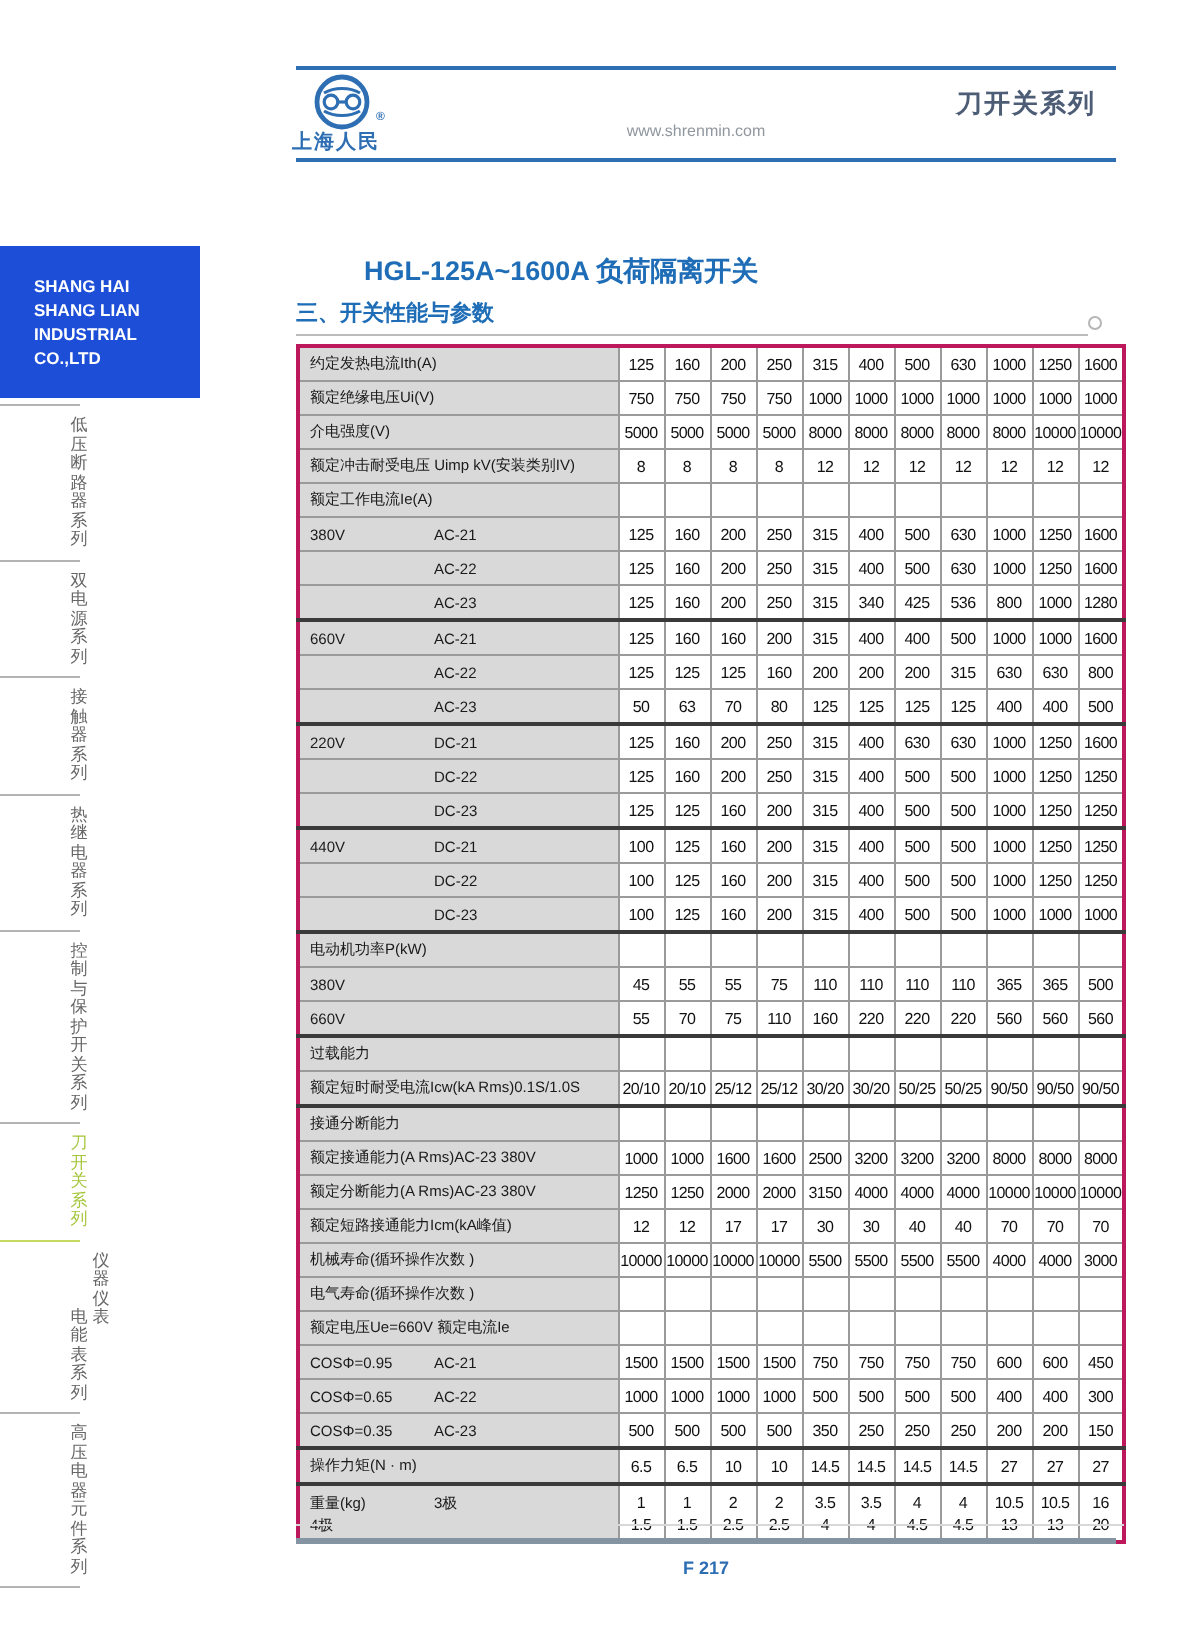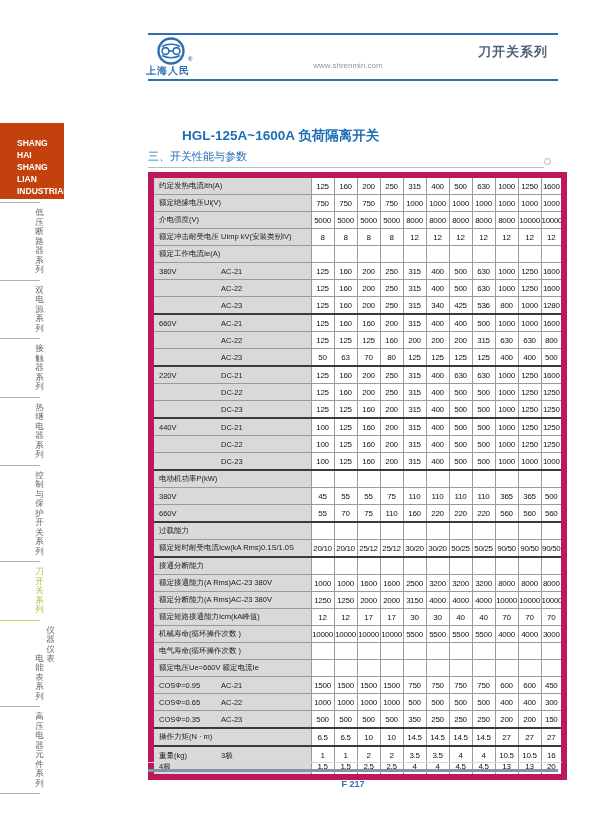--- a/index.html
+++ b/index.html
@@ -13,42 +13,42 @@
   #logo{position:absolute;left:153px;top:36px;}
   #logo-reg{position:absolute;left:188px;top:56px;font-size:6px;color:#2e6fb4;font-weight:bold;}
   #logo-text{position:absolute;left:146px;top:64px;width:54px;text-align:left;
              color:#2e6fb4;font-weight:bold;font-size:10px;letter-spacing:1px;}
   #series-title{position:absolute;left:148px;top:43px;width:400px;text-align:right;
                 font-size:13px;font-weight:bold;color:#4e5d76;letter-spacing:1px;}
   #website{position:absolute;left:148px;top:61px;width:400px;text-align:center;
            font-size:8px;color:#90979f;}
 
   
-  #company-box{position:absolute;left:0;top:123px;width:64px;height:76px;background:#c2410c;
+  #company-box{position:absolute;left:0;top:123px;width:100px;height:76px;background:#1d4ed8;
                color:#fff;font-weight:bold;font-size:8.5px;line-height:12px;
                padding:14px 0 0 17px;box-sizing:border-box;}
   #side-nav{position:absolute;left:0;top:202px;width:84px;}
   .sep{width:40px;height:1px;background:#b3b3b3;}
   .sep.active{background:#c6d95e;}
   .side-item{padding:5px 0 5px 34px;cursor:pointer;}
   .vcols{display:flex;flex-direction:row-reverse;justify-content:flex-end;}
   .vcol1{margin-top:28px;}
   .vchar{width:11px;height:9.5px;line-height:9.5px;font-size:8.5px;text-align:center;color:#666;}
   .side-item.active .vchar{color:#a5c63b;}
 
   
   #page-title{position:absolute;left:148px;top:127px;font-size:13.5px;font-weight:bold;color:#1e6db6;padding-left:34px;}
-  #section-head{position:absolute;left:148px;top:149px;width:396px;font-size:11px;font-weight:normal;
+  #section-head{position:absolute;left:148px;top:149px;width:396px;font-size:11px;font-weight:bold;
                 color:#1e6db6;border-bottom:1px solid #bcbcbc;padding-bottom:3px;}
   #section-circle{position:absolute;left:544px;top:158px;width:5px;height:5px;border:1px solid #b5b5b5;
                   border-radius:50%;background:#fff;}
 
   
   #ptable{position:absolute;left:148px;top:172px;border-collapse:collapse;table-layout:fixed;
-          width:414px;border:6px solid #be185d;}
+          width:414px;border:2px solid #be185d;}
   #ptable td{border:1px solid #9a9a9a;height:16px;padding:0;overflow:hidden;white-space:nowrap;
              vertical-align:middle;}
   #ptable .label-cell{background:#d9d9d9;text-align:left;padding-left:5px;font-size:7.5px;color:#1a1a1a;}
   #ptable .val-cell{text-align:center;font-size:8px;letter-spacing:-0.3px;color:#111;background:#fff;}
   #ptable .label-cell .seg:first-child:not(:only-child){display:inline-block;min-width:62px;}
   #ptable tr.strong-top td{border-top:2px solid #3a3a3a;}
   #ptable tr.tall td{height:27px;line-height:11px;}
   .col-label{width:160px;}
   .col-val{width:23px;}
 

